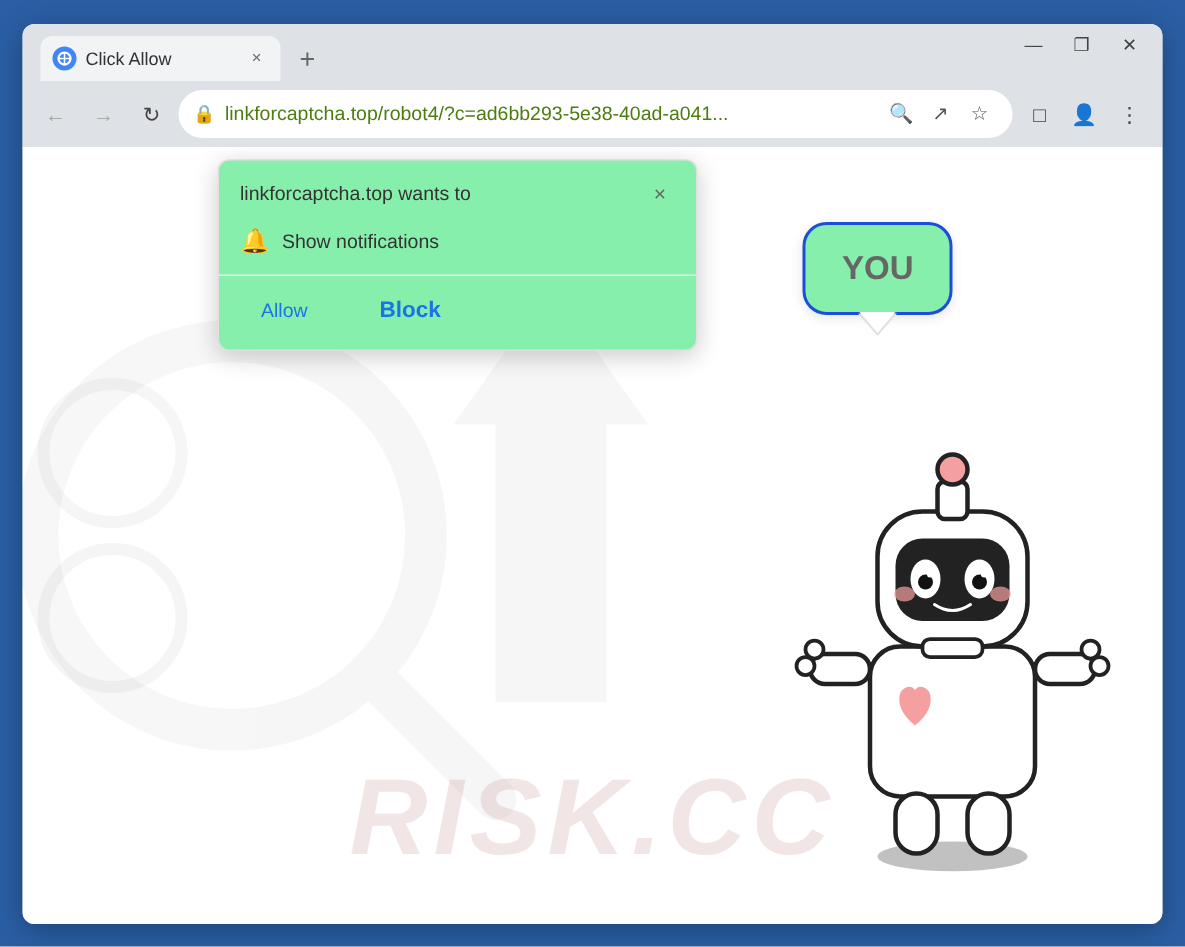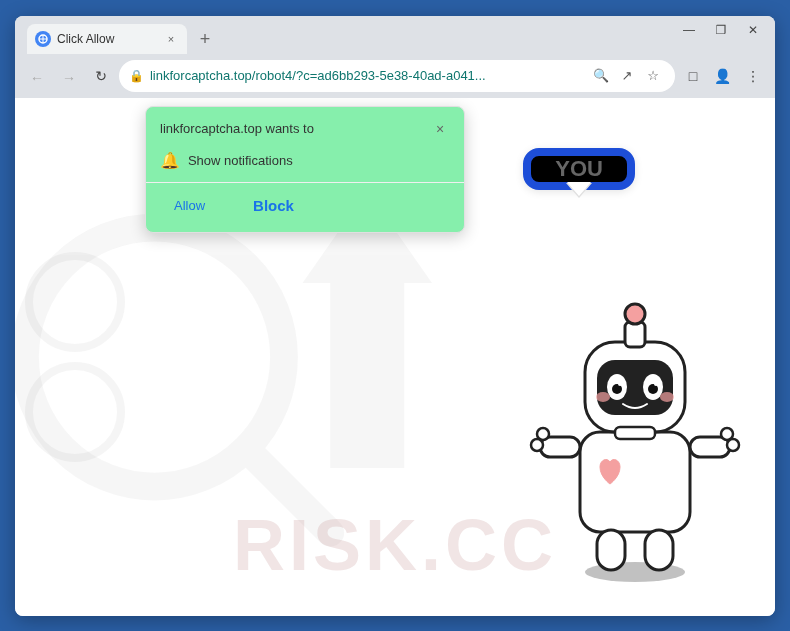--- a/index.html
+++ b/index.html
@@ -159,21 +159,21 @@
       gap: 6px;
     }
 
     .lock-icon {
       color: #555;
       font-size: 12px;
     }
 
     .url-text {
       font-size: 13px;
-      color: #0f766e;
+      color: #4d7c0f;
       flex: 1;
     }
 
     .url-actions {
       display: flex;
       gap: 2px;
     }
 
     .url-action-btn {
       width: 24px;
@@ -316,20 +316,21 @@
     .watermark-text {
       position: absolute;
       bottom: 30px;
       left: 50%;
       transform: translateX(-50%);
       font-size: 72px;
       font-weight: 900;
       color: rgba(200, 150, 150, 0.25);
       white-space: nowrap;
       letter-spacing: 4px;
+      font-style: italic;
     }
   </style>
 </head>
 <body>
 
 <div class="browser-window">
 
   <div class="title-bar">
     <div class="tab-bar">
       <div class="tab">
@@ -387,21 +388,21 @@
         <circle cx="120" cy="280" r="140" fill="none" stroke="#888" stroke-width="30"></circle>
         <line x1="220" y1="380" x2="310" y2="470" stroke="#888" stroke-width="30" stroke-linecap="round"></line>
 
         <polygon points="350,100 420,200 390,200 390,400 310,400 310,200 280,200" fill="#888"></polygon>
       </svg>
     </div>
 
     <div class="watermark-text">RISK.CC</div>
 
     <div style="position:absolute;right:140px;top:50px;">
-      <div style="background:#000000;border:8px solid #1d4ed8;border-radius:16px;padding:0 24px;box-shadow:0 2px 8px rgba(0,0,0,0.1);position:relative;">
+      <div style="background:#86efac;border:2px solid #1d4ed8;border-radius:16px;padding:16px 24px;box-shadow:0 2px 8px rgba(0,0,0,0.1);position:relative;">
         <span style="font-size:22px;font-weight:700;color:#666;">YOU</span>
         
         <div style="position:absolute;bottom:-14px;left:50%;transform:translateX(-50%);width:0;height:0;border-left:12px solid transparent;border-right:12px solid transparent;border-top:14px solid white;z-index:2;"></div>
         <div style="position:absolute;bottom:-16px;left:50%;transform:translateX(-50%);width:0;height:0;border-left:13px solid transparent;border-right:13px solid transparent;border-top:15px solid #e0e0e0;z-index:1;"></div>
       </div>
     </div>
 
     <div class="robot-svg">
       <svg width="220" height="320" viewBox="0 0 220 320" xmlns="http://www.w3.org/2000/svg">
 

